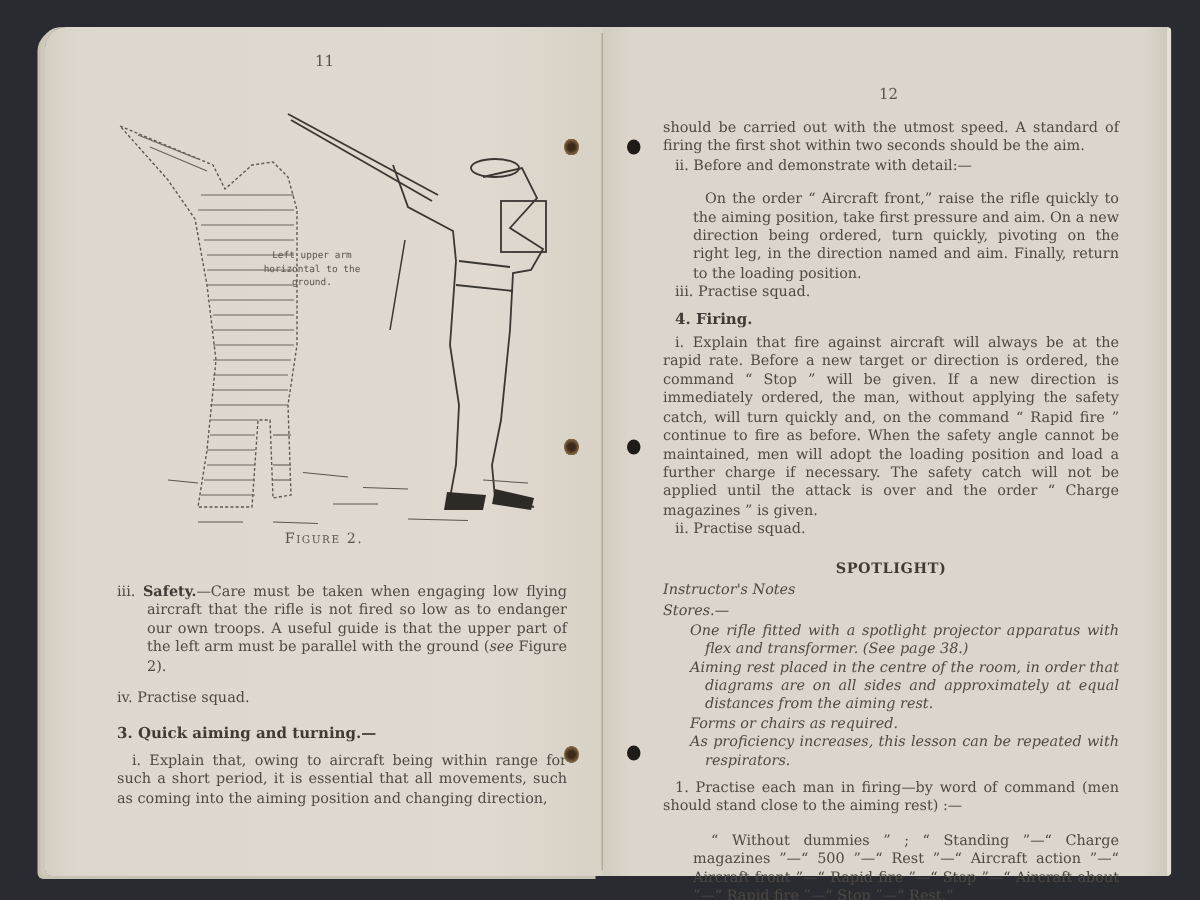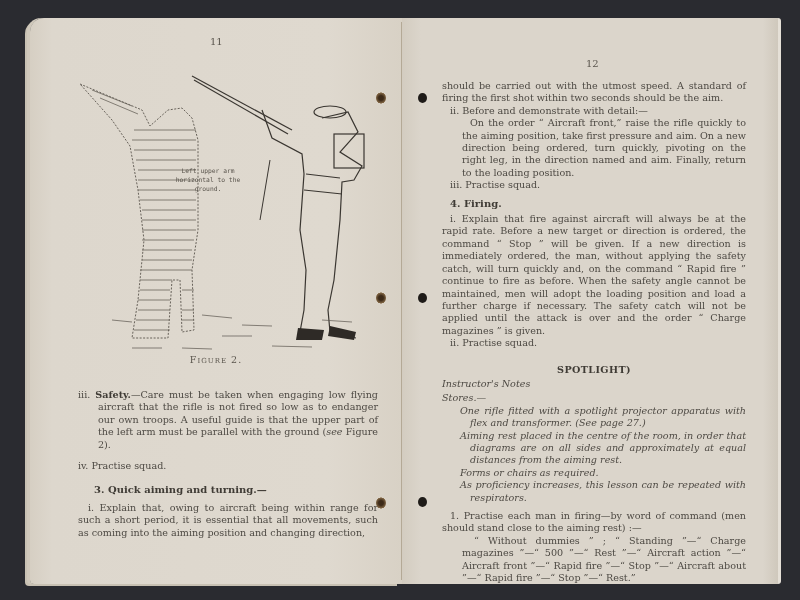--- a/index.html
+++ b/index.html
@@ -31,21 +31,21 @@
   .hole { position:absolute; width:9px; height:10px; border-radius:50%; background:#1e1b18; }
   .hole.worn { background:radial-gradient(circle,#3d2a18 30%,#8a6e4a 70%,transparent 72%); width:10px; height:12px; }
 
   .pnum { position:absolute; top:18px; font-size:10px; color:#5a554d; }
   .illus { position:absolute; left:42px; top:52px; width:300px; height:295px; }
   .caption { position:absolute; left:0; width:372px; top:336px; text-align:center; font-size:9.5px; letter-spacing:1px; font-variant:small-caps; color:#5a554d; }
   .ltext { position:absolute; left:48px; width:300px; font-size:9.6px; line-height:12.4px; color:#4d4943; }
   .rtext { position:absolute; left:40px; width:304px; font-size:9.6px; line-height:12.4px; color:#4d4943; }
   p { margin:0; text-align:justify; }
   .ind1 { padding-left:20px; text-indent:-20px; }
-  .ind2 { padding-left:20px; }
+  .ind2 { padding-left:20px;margin-top:10px; }
   .hd { font-weight:bold; color:#3f3b35; }
   .it { font-style:italic; }
   .lesson-title { text-align:center; font-weight:bold; font-size:9.6px; letter-spacing:0.4px; color:#3f3b35; }
   .center-it { text-align:left; font-style:italic; }
   .stores p { padding-left:28px; text-indent:-10px; font-style:italic; }
   .annot { position:absolute; left:138px; top:148px; font-family:"DejaVu Sans Mono", monospace; font-size:6.3px; line-height:9px; color:#5a554d; text-align:center; width:80px; }
 </style>
 </head>
 <body>
 
@@ -125,21 +125,21 @@
 
     <div class="ltext" style="top:371px;">
       <p class="ind1">
         <span>iii.</span>
         <span class="hd">Safety.</span><span>—Care must be taken when engaging low flying aircraft that the rifle is not fired so low as to endanger our own troops. A useful guide is that the upper part of the left arm must be parallel with the ground (</span><span class="it">see</span><span> Figure 2).</span>
       </p>
       <p style="margin-top:9px;">
         <span>iv.</span>
         <span>Practise squad.</span>
       </p>
-      <p class="hd" style="margin-top:12px; font-size:10px;margin-left:16px;">3. Quick aiming and turning.—</p>
+      <p class="hd" style="margin-top:12px; font-size:10px;">3. Quick aiming and turning.—</p>
       <p style="margin-top:5px; text-indent:10px;">i. Explain that, owing to aircraft being within range for such a short period, it is essential that all movements, such as coming into the aiming position and changing direction,</p>
     </div>
 
     <div class="hole worn" style="left:346px; top:74px;"></div>
     <div class="hole worn" style="left:346px; top:274px;"></div>
     <div class="hole worn" style="left:346px; top:479px;"></div>
   </div>
 
   <div class="spine"></div>
 
@@ -158,21 +158,21 @@
 
       <p class="hd" style="margin-top:6px; padding-left:8px; font-size:10px;">4. Firing.</p>
       <p style="margin-top:3px; text-indent:8px;">i. Explain that fire against aircraft will always be at the rapid rate. Before a new target or direction is ordered, the command “ Stop ” will be given. If a new direction is immediately ordered, the man, without applying the safety catch, will turn quickly and, on the command “ Rapid fire ” continue to fire as before. When the safety angle cannot be maintained, men will adopt the loading position and load a further charge if necessary. The safety catch will not be applied until the attack is over and the order “ Charge magazines ” is given.</p>
       <p style="padding-left:8px;">ii. Practise squad.</p>
 
       <div style="margin-top:14px;">
         <div class="lesson-title">SPOTLIGHT)</div>
         <div class="center-it" style="margin-top:2px;">Instructor's Notes</div>
         <div class="it" style="margin-top:2px;">Stores.—</div>
         <div class="stores">
-          <p>One rifle fitted with a spotlight projector apparatus with flex and transformer. (See page 27.)</p>
+          <p>One rifle fitted with a spotlight projector apparatus with flex and transformer. (See page 38.)</p>
           <p>Aiming rest placed in the centre of the room, in order that diagrams are on all sides and approximately at equal distances from the aiming rest.</p>
           <p>Forms or chairs as required.</p>
           <p>As proficiency increases, this lesson can be repeated with respirators.</p>
         </div>
         <p style="margin-top:6px; text-indent:8px;">1. Practise each man in firing—by word of command (men should stand close to the aiming rest) :—</p>
         <p class="ind2" style="text-indent:12px;">“ Without dummies ” ; “ Standing ”—“ Charge magazines ”—“ 500 ”—“ Rest ”—“ Aircraft action ”—“ Aircraft front ”—“ Rapid fire ”—“ Stop ”—“ Aircraft about ”—“ Rapid fire ”—“ Stop ”—“ Rest.”</p>
 
       </div>
     </div>
   </div>

